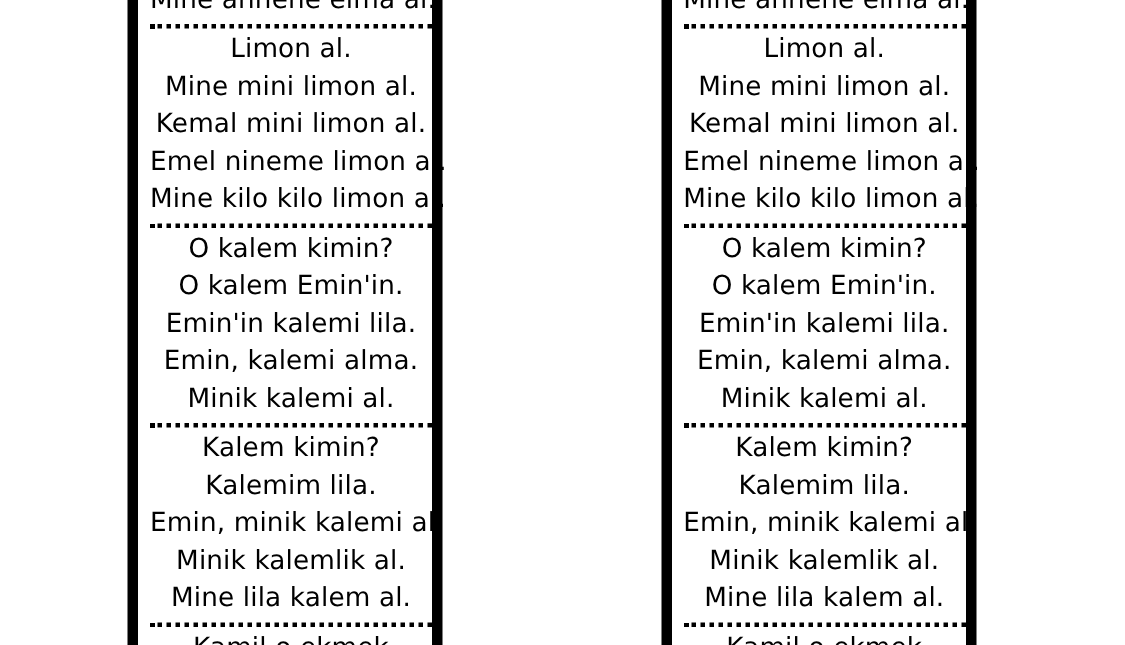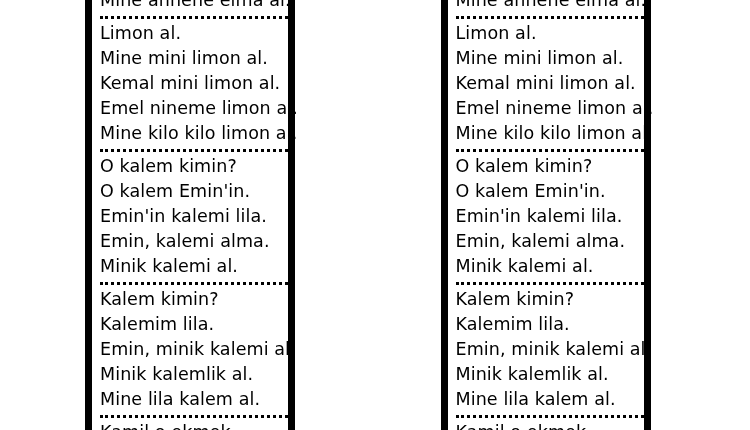--- a/index.html
+++ b/index.html
@@ -11,20 +11,21 @@
     width: 750px;
     height: 430px;
     overflow: hidden;
     font-family: "DejaVu Sans", sans-serif;
   }
   .page {
     position: relative;
     width: 750px;
     height: 430px;
     background: #ffffff;
+    text-align: center;
   }
   .columns {
     position: absolute;
     left: 0;
     top: 0;
     width: 750px;
     height: 430px;
     display: flex;
   }
   .col {

